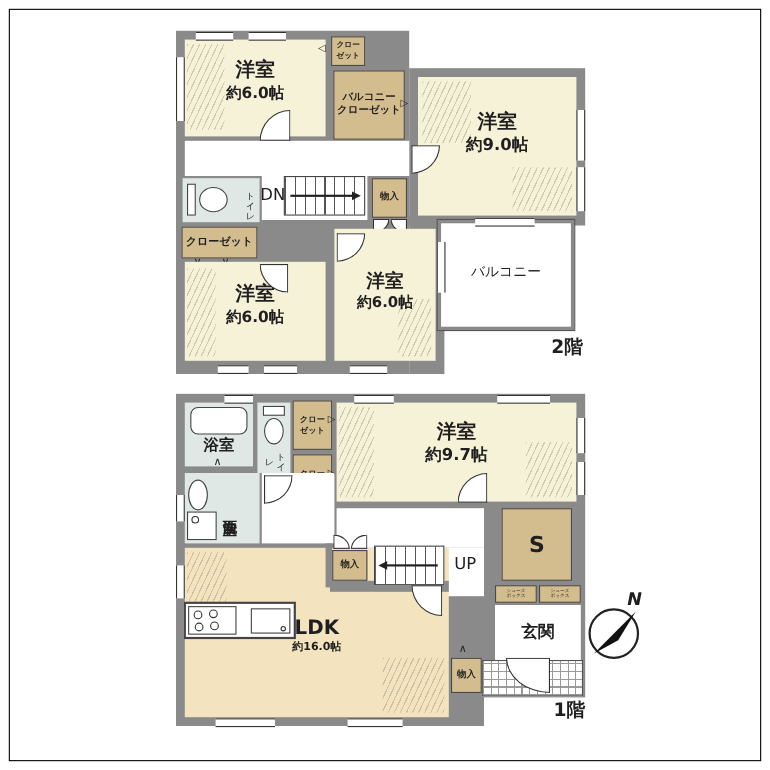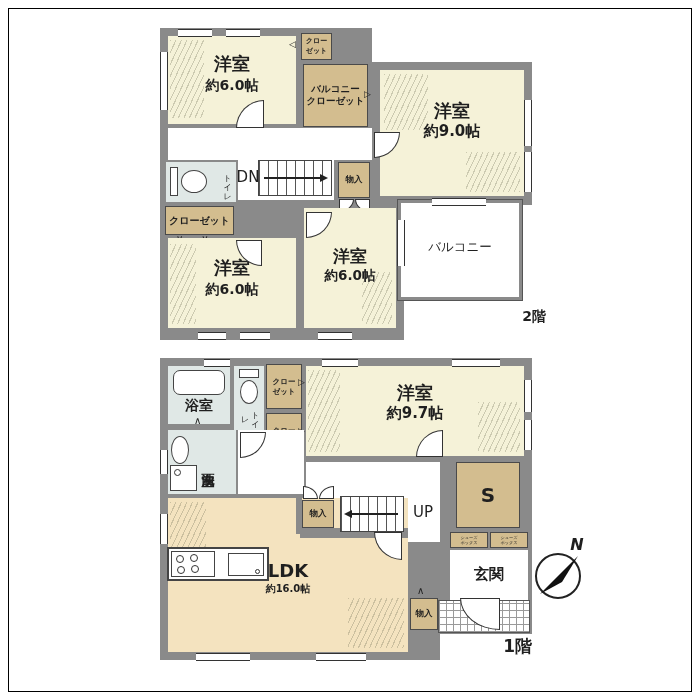--- a/index.html
+++ b/index.html
@@ -123,21 +123,21 @@
     <div class="win h" style="left:226px;top:29px;width:34px;height:6px;"></div>
     <div class="win v" style="left:160px;top:52px;width:6px;height:58px;"></div>
     <div class="win v" style="left:524px;top:100px;width:6px;height:46px;"></div>
     <div class="win v" style="left:524px;top:152px;width:6px;height:40px;"></div>
     <div class="win h" style="left:432px;top:198px;width:54px;height:6px;"></div>
     <div class="win v" style="left:397px;top:220px;width:6px;height:46px;"></div>
     <div class="win h" style="left:198px;top:332px;width:28px;height:6px;"></div>
     <div class="win h" style="left:240px;top:332px;width:30px;height:6px;"></div>
     <div class="win h" style="left:318px;top:332px;width:34px;height:6px;"></div>
 
-    <div class="lbl" style="left:488px;top:306px;width:58px;height:20px;font-size:14px;justify-content:flex-end;flex-direction:row;">2階</div>
+    <div class="lbl" style="left:472px;top:306px;width:58px;height:20px;font-size:17px;justify-content:flex-end;flex-direction:row;">2階</div>
   </div>
 
   <div>
 
     <div class="wall" style="left:160px;top:358px;width:280px;height:302px;"></div>
     <div class="wall" style="left:440px;top:358px;width:92px;height:276px;"></div>
 
     <div class="abs wet" style="left:168px;top:366px;width:62px;height:58px;"></div>
     <div class="fixture" style="left:173px;top:370px;width:52px;height:25px;border-radius:7px;"></div>
     <div class="lbl" style="left:168px;top:396px;width:62px;height:18px;font-size:14px;">浴室</div>

